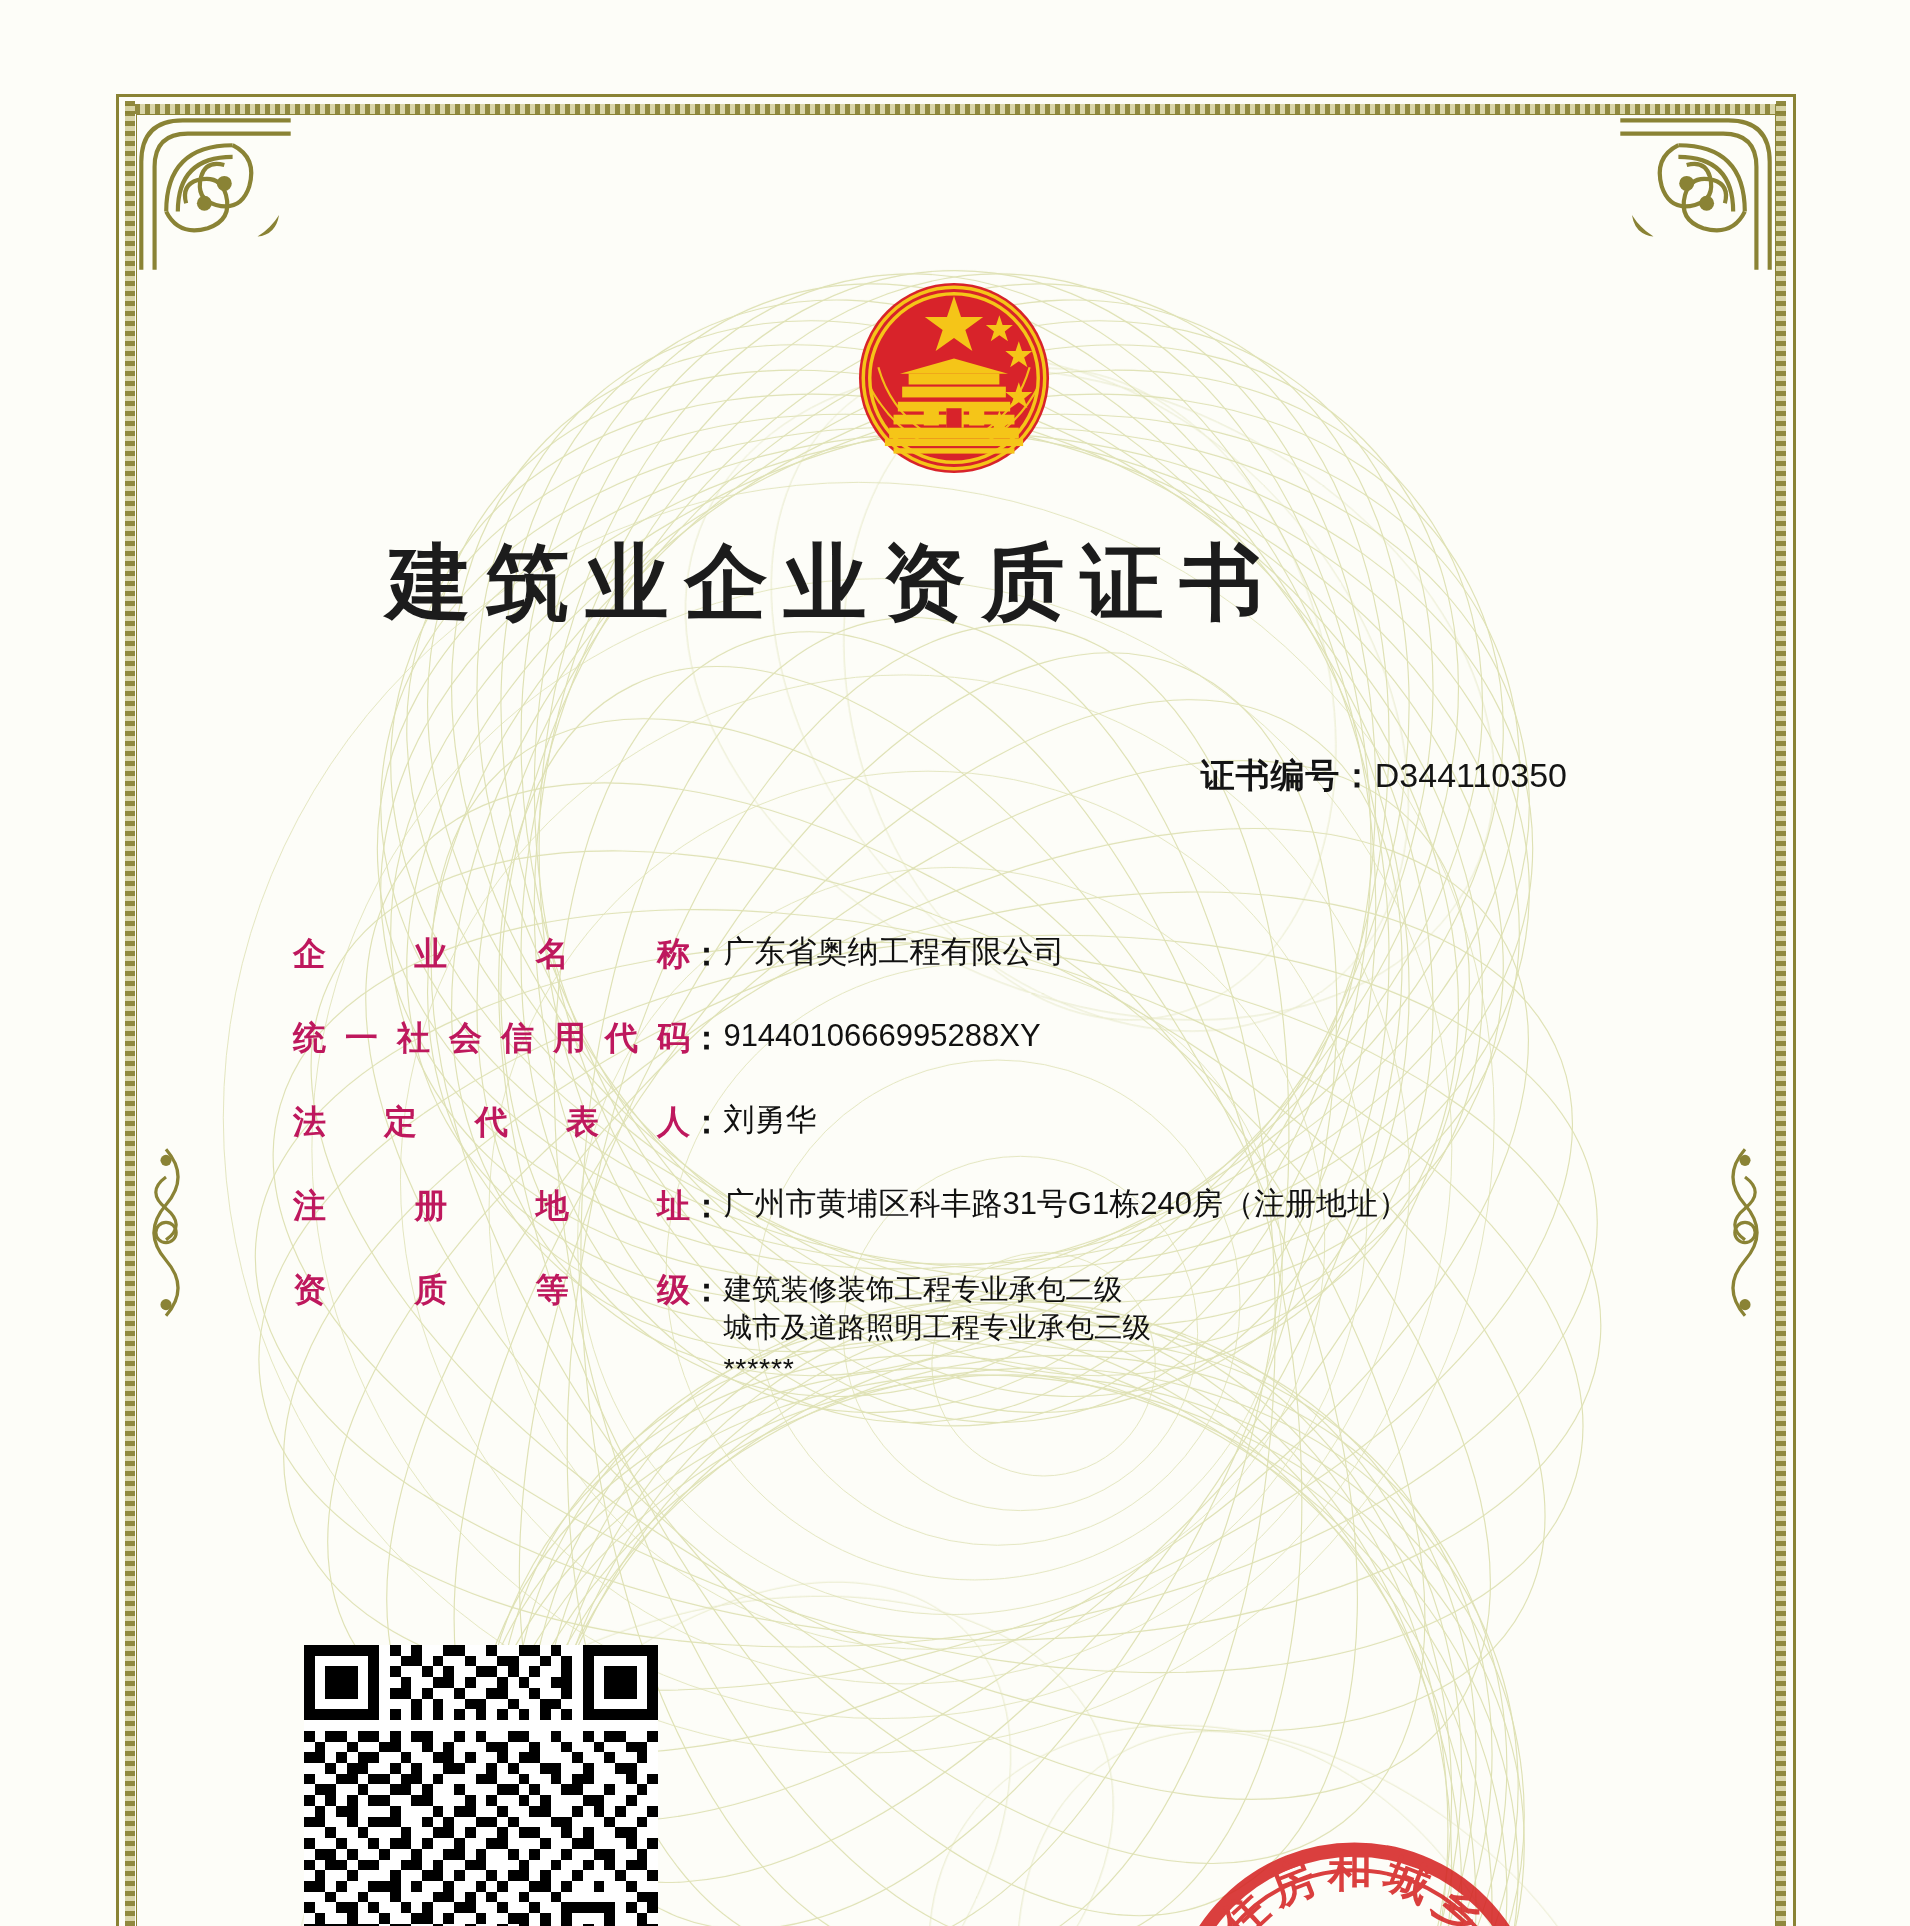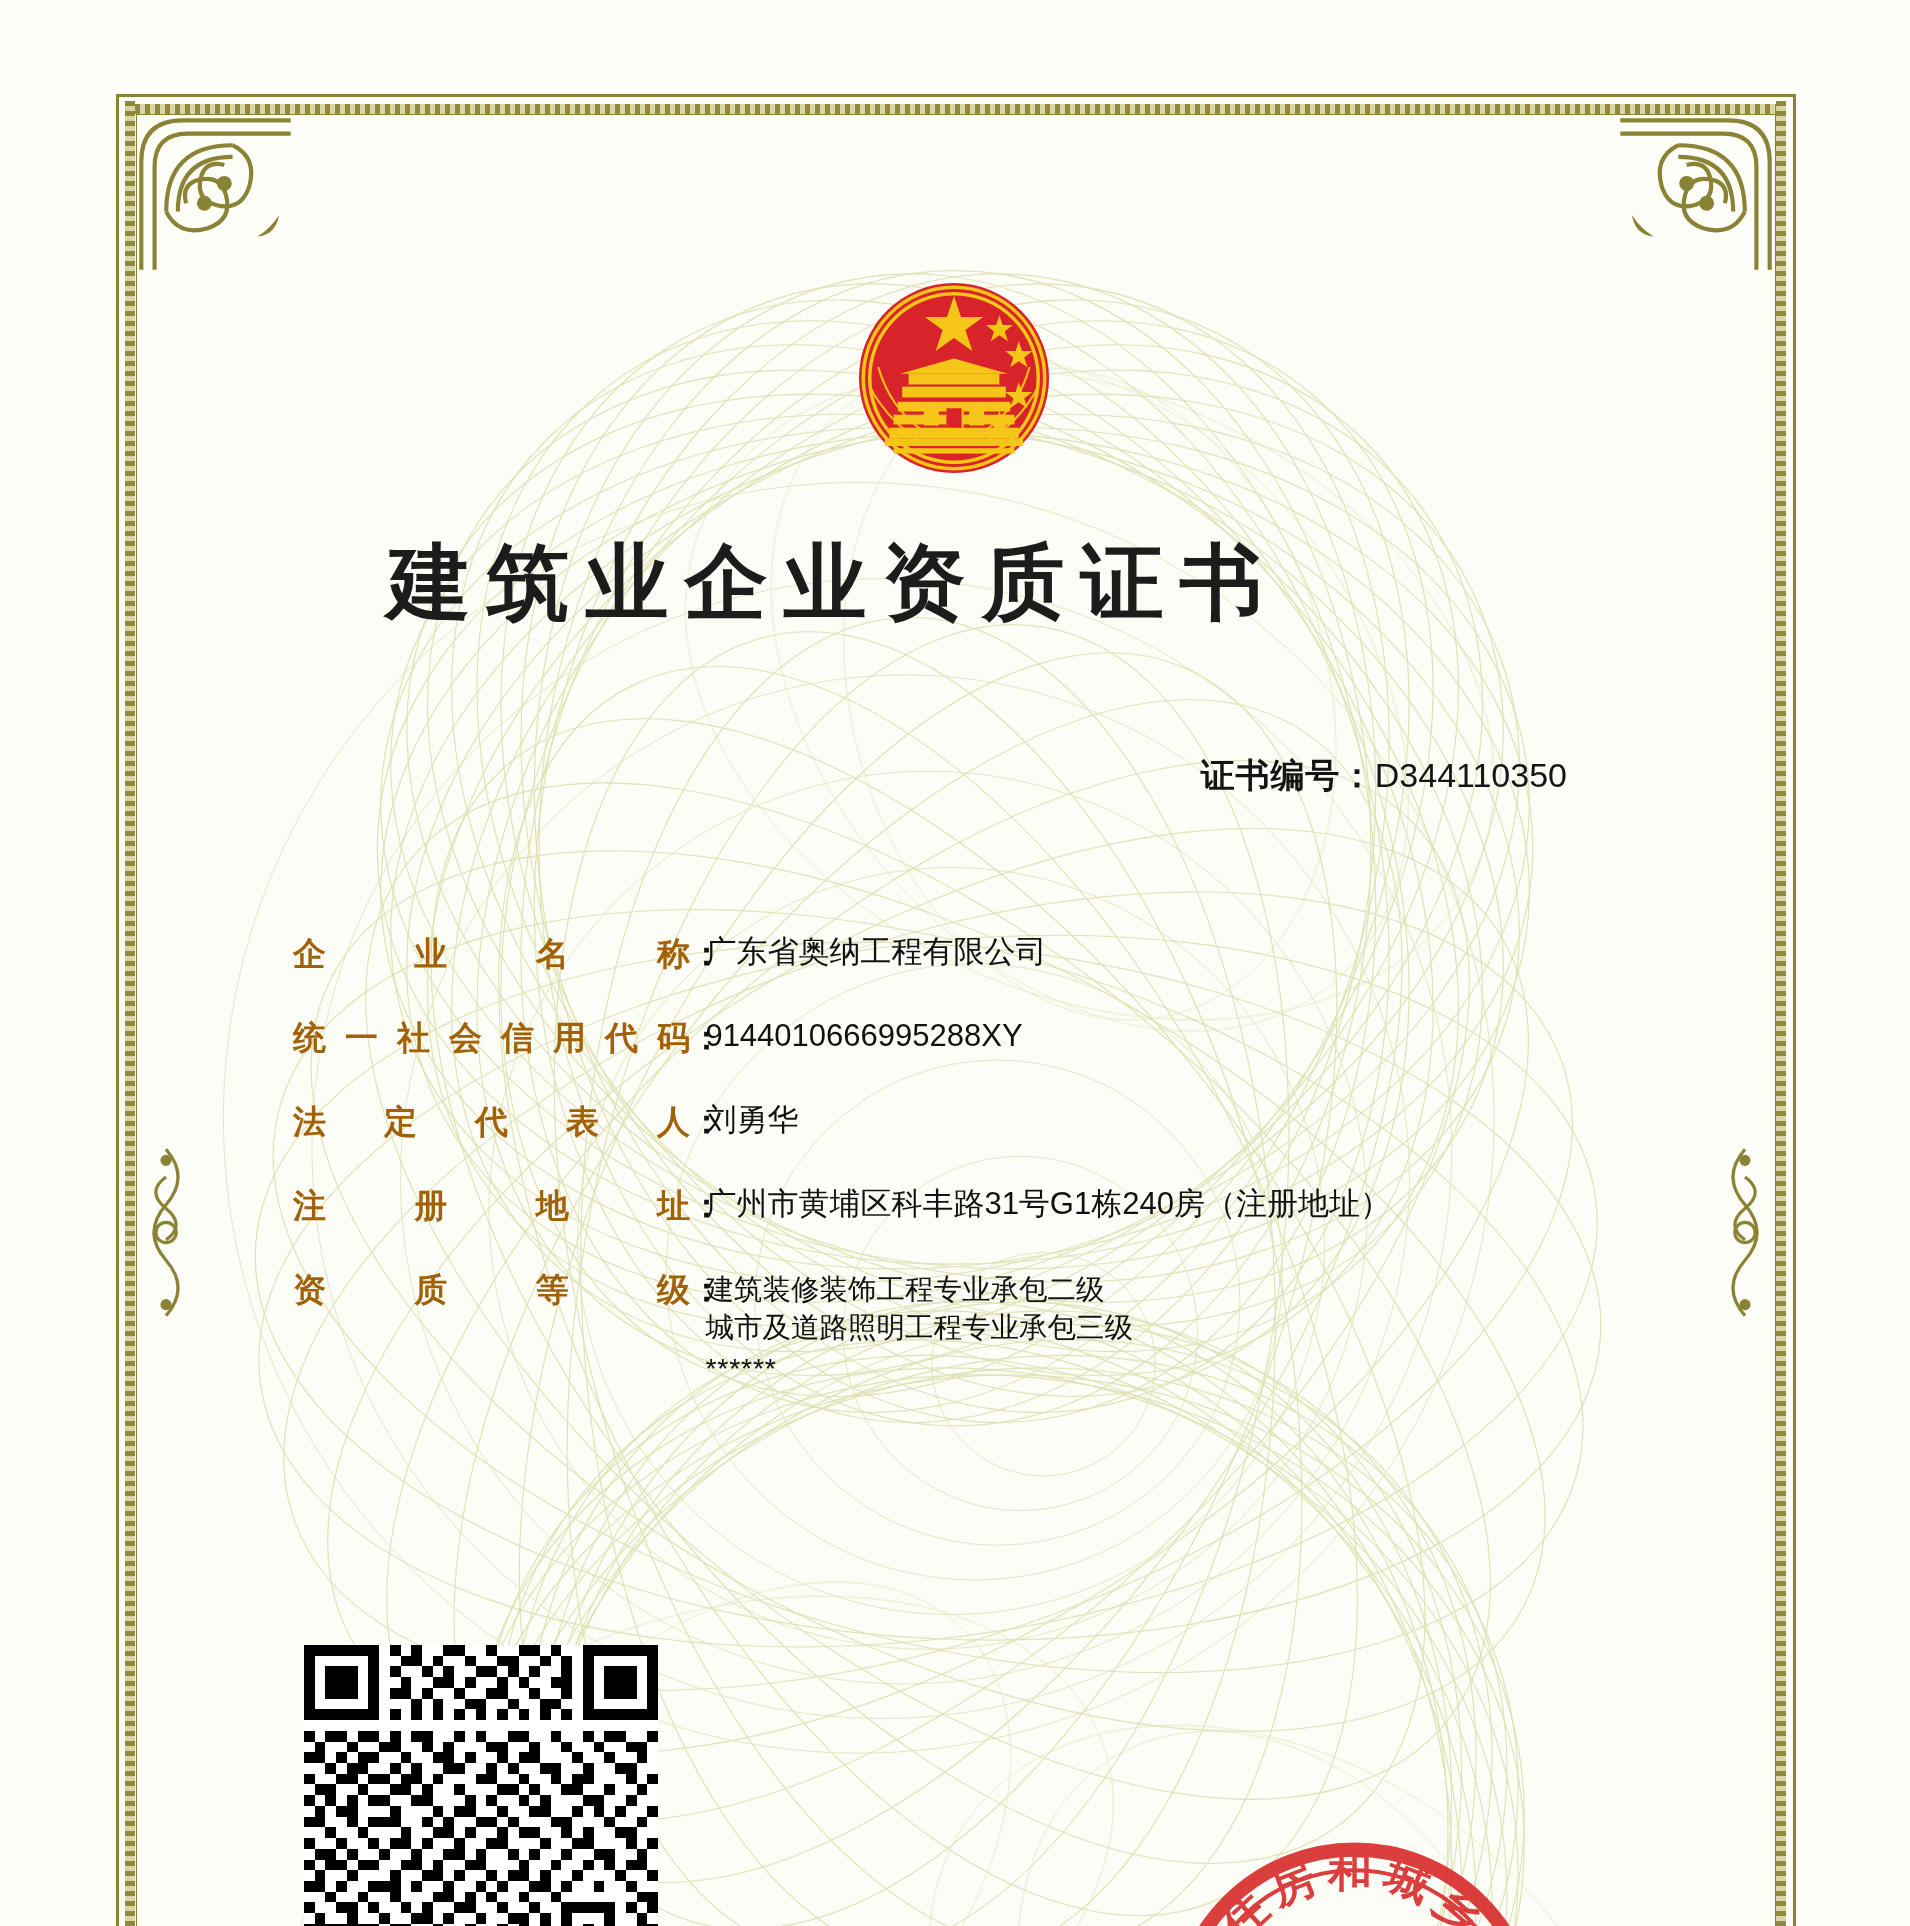--- a/index.html
+++ b/index.html
@@ -145,40 +145,41 @@
   .frow {
     display: flex;
     align-items: flex-start;
     margin-bottom: 39px;
   }
   .frow .label {
     width: 397px;
     flex: 0 0 397px;
     font-size: 33px;
     font-weight: 700;
-    color: #a16207;
+    color: #be185d;
     white-space: nowrap;
     text-align: justify;
     text-align-last: justify;
     padding-right: 0;
     box-sizing: border-box;
   }
   .frow .colon {
     width: 15.4px;
     flex: 0 0 15.4px;
     font-size: 33px;
     font-weight: 700;
     color: #111;
   }
   .frow .value {
     font-size: 31px;
     color: #111;
     line-height: 1.18;
     padding-top: 2.3px;
     white-space: pre-line;
+    margin-left: 18px;
   }
   .frow.multi { margin-bottom: 23px; }
   .frow.multi .value { font-size: 28.5px; line-height: 1.34; }
   .stars { font-size: 25.4px; letter-spacing: 0.8px; }
 
   
   .qr-wrap {
     position: absolute;
     left: 304px;
     top: 1645px;

